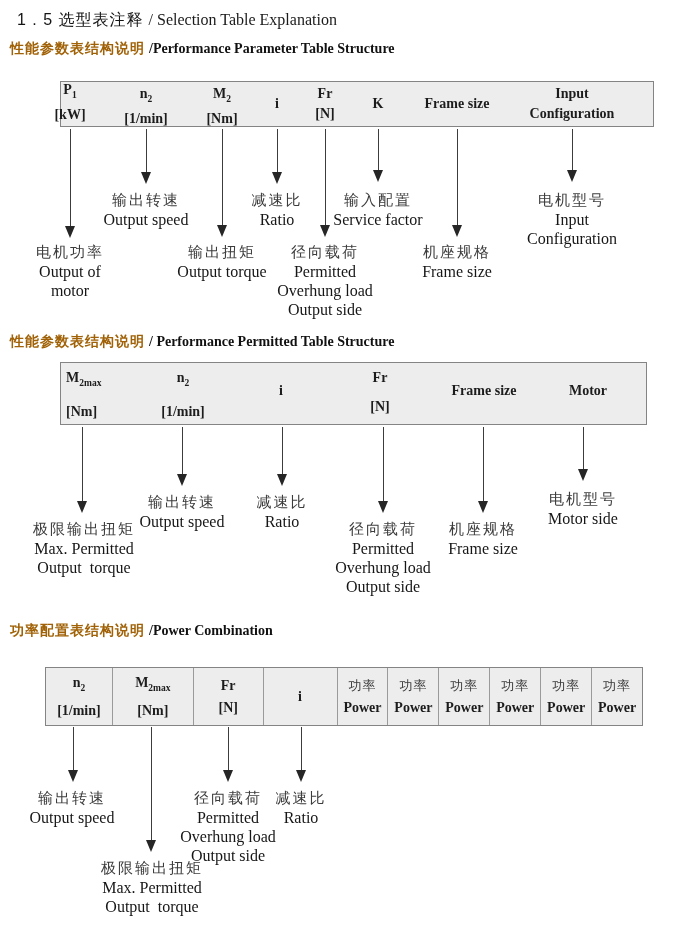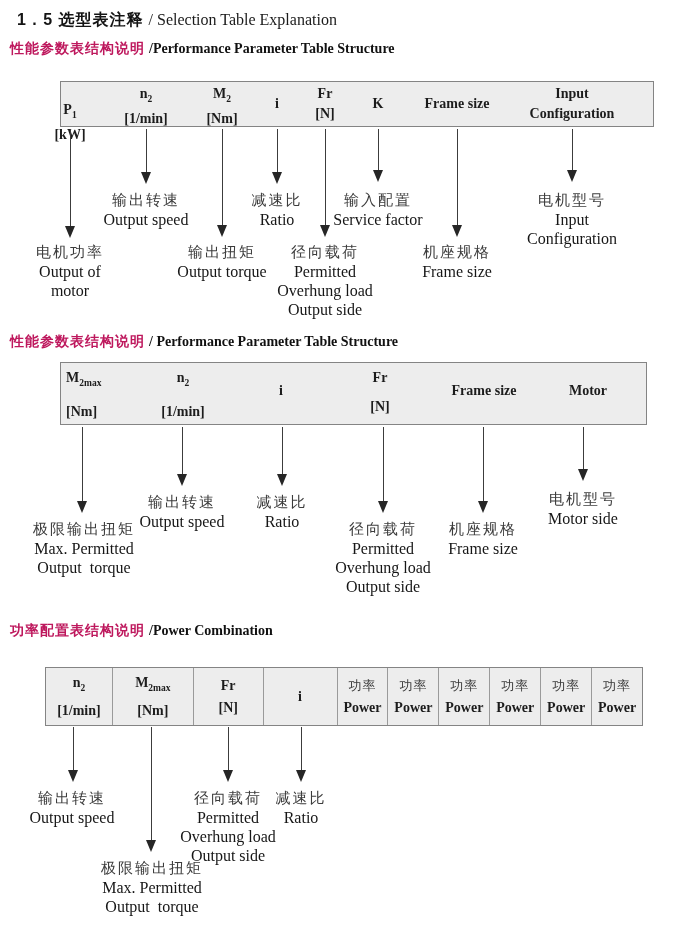--- a/index.html
+++ b/index.html
@@ -3,24 +3,24 @@
 <meta charset="utf-8">
 <style>
   html,body{margin:0;padding:0;background:#888;}
   .page{
     position:relative;width:695px;height:931px;margin:0 auto;
     background:#ffffff;overflow:hidden;
     font-family:"Liberation Serif","DejaVu Serif",serif;color:#1c1c1c;
   }
   
   .title{position:absolute;left:17px;top:10px;white-space:nowrap;}
-  .title .zh{font-family:"Liberation Sans","DejaVu Sans",sans-serif;font-weight:bold;font-size:16px;letter-spacing:1px;color:#141414;}
+  .title .zh{font-family:"Liberation Sans","DejaVu Sans",sans-serif;font-weight:normal;font-size:16px;letter-spacing:1px;color:#141414;}
   .title .en{font-family:"Liberation Serif","DejaVu Serif",serif;font-size:16px;margin-left:5px;color:#1a1a1a;}
   .heading{position:absolute;white-space:nowrap;}
-  .heading .zh{font-family:"Liberation Sans","DejaVu Sans",sans-serif;font-weight:bold;font-size:14px;letter-spacing:1px;color:#be185d;}
+  .heading .zh{font-family:"Liberation Sans","DejaVu Sans",sans-serif;font-weight:bold;font-size:14px;letter-spacing:1px;color:#a16207;}
   .heading .en{font-family:"Liberation Serif","DejaVu Serif",serif;font-weight:bold;font-size:14px;margin-left:4px;color:#111;}
   
   .tbox{position:absolute;background:#ededed;border:1.5px solid #848484;box-sizing:border-box;}
   
   .cell{position:absolute;transform:translateX(-50%);text-align:center;
         font-family:"Liberation Serif","DejaVu Serif",serif;font-weight:bold;font-size:14px;
         line-height:20px;white-space:nowrap;color:#1c1c1c;}
   .cell.leftal{transform:none;text-align:left;}
   .cell.gap .l2{margin-top:9px;}
   sub.h-sub{font-size:9.5px;letter-spacing:0;}
@@ -53,21 +53,21 @@
   <div class="title">
     <span class="zh">1 . 5 选型表注释</span><span class="en">/  Selection Table Explanation</span>
   </div>
 
   <div class="heading" style="left:10px;top:39px;">
     <span class="zh">性能参数表结构说明</span><span class="en">/Performance Parameter Table Structure</span>
   </div>
 
   <div class="tbox" style="left:60px;top:81px;width:594px;height:46px;"></div>
 
-  <div class="cell" style="left:70px;top:100px;">
+  <div class="cell" style="left:70px;top:80px;">
     <div class="l1"><span>P</span><sub class="h-sub">1</sub></div>
     <div class="l2">[kW]</div>
   </div>
   <div class="cell" style="left:146px;top:84px;">
     <div class="l1"><span>n</span><sub class="h-sub">2</sub></div>
     <div class="l2">[1/min]</div>
   </div>
   <div class="cell" style="left:222px;top:84px;">
     <div class="l1"><span>M</span><sub class="h-sub">2</sub></div>
     <div class="l2">[Nm]</div>
@@ -124,21 +124,21 @@
     <div class="zh">机座规格</div>
     <div class="en">Frame size</div>
   </div>
   <div class="callout" style="left:572px;top:190px;">
     <div class="zh">电机型号</div>
     <div class="en">Input</div>
     <div class="en">Configuration</div>
   </div>
 
   <div class="heading" style="left:10px;top:332px;">
-    <span class="zh">性能参数表结构说明</span><span class="en">/ Performance Parameter Table Structure</span>
+    <span class="zh">性能参数表结构说明</span><span class="en">/ Performance Permitted Table Structure</span>
   </div>
 
   <div class="tbox" style="left:60px;top:362px;width:587px;height:63px;"></div>
 
   <div class="cell leftal gap" style="left:66px;top:368px;">
     <div class="l1"><span>M</span><sub class="h-sub">2max</sub></div>
     <div class="l2">[Nm]</div>
   </div>
   <div class="cell gap" style="left:183px;top:368px;">
     <div class="l1"><span>n</span><sub class="h-sub">2</sub></div>

